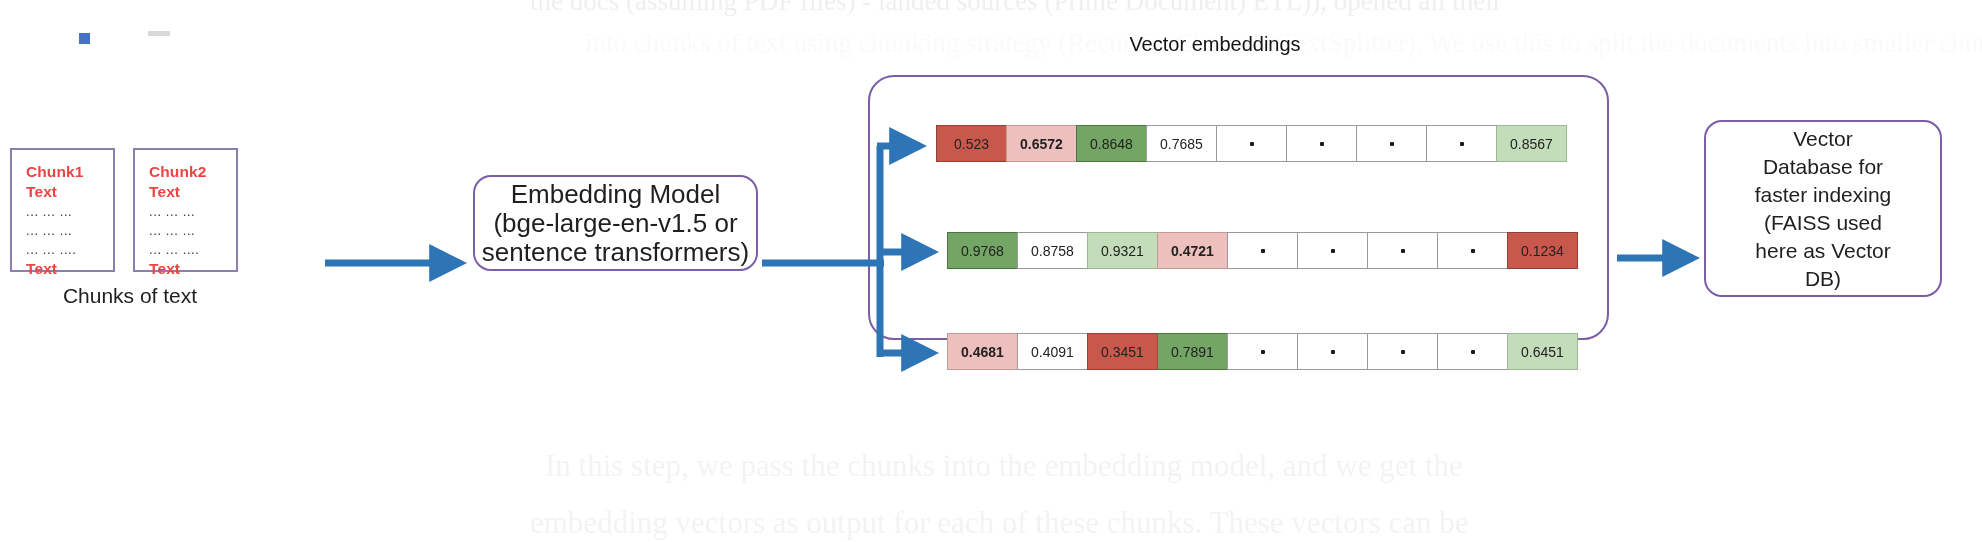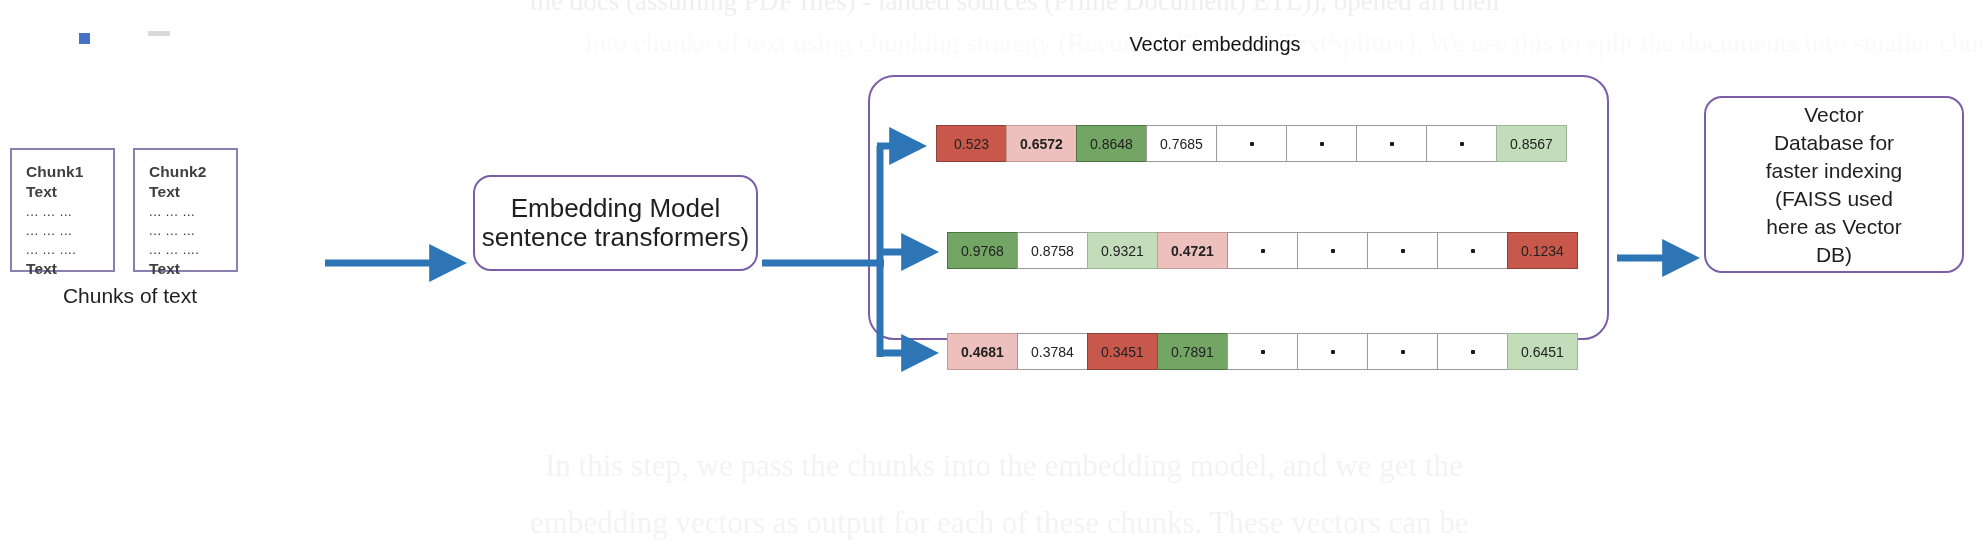--- a/index.html
+++ b/index.html
@@ -77,21 +77,21 @@
     border: 2px solid #8b7fb0;
     padding: 12px 0 0 14px;
   }
   #chunk-box-1 { left: 10px; top: 148px; width: 105px; height: 124px; }
   #chunk-box-2 { left: 133px; top: 148px; width: 105px; height: 124px; }
 
   .chunk-line {
     font-size: 15.5px;
     line-height: 20px;
     font-weight: bold;
-    color: #404040;
+    color: #ef4444;
     letter-spacing: 0.1px;
   }
   .chunk-dots {
     font-size: 13px;
     line-height: 19px;
     color: #333333;
     letter-spacing: 0.6px;
   }
 
   #chunks-caption {
@@ -122,22 +122,22 @@
     width: 285px;
     height: 96px;
   }
   #embedding-model-box .box-text {
     font-size: 26px;
     line-height: 29px;
     color: #1f1f1f;
   }
   #vector-db-box {
     left: 1704px;
-    top: 96px;
-    width: 260px;
+    top: 120px;
+    width: 238px;
     height: 177px;
   }
   #vector-db-box .box-text {
     font-size: 21px;
     line-height: 28px;
     color: #1f1f1f;
   }
 
   
   #vector-embeddings-title {
@@ -234,20 +234,21 @@
   <div class="chunk-dots">... ... ...</div>
   <div class="chunk-dots">... ... ....</div>
   <div class="chunk-line">Text</div>
 </div>
 
 <div id="chunks-caption">Chunks of text</div>
 
 <div class="round-box" id="embedding-model-box">
   <div class="box-text">
     <div>Embedding Model</div>
+    <div>(bge-large-en-v1.5 or</div>
     <div>sentence transformers)</div>
   </div>
 </div>
 
 <div id="vector-embeddings-title">Vector embeddings</div>
 <div id="vector-embeddings-panel"></div>
 
 <div class="vector-row" id="vector-row-0">
     <div class="vcell c-red">0.523</div>
     <div class="vcell c-lightred">0.6572</div>
@@ -281,21 +282,21 @@
     <div class="vcell c-white">
       <span class="dot"></span>
     </div>
     <div class="vcell c-white">
       <span class="dot"></span>
     </div>
     <div class="vcell c-red">0.1234</div>
   </div>
 <div class="vector-row" id="vector-row-2">
     <div class="vcell c-lightred">0.4681</div>
-    <div class="vcell c-white">0.3784</div>
+    <div class="vcell c-white">0.4091</div>
     <div class="vcell c-red">0.3451</div>
     <div class="vcell c-green">0.7891</div>
     <div class="vcell c-white">
       <span class="dot"></span>
     </div>
     <div class="vcell c-white">
       <span class="dot"></span>
     </div>
     <div class="vcell c-white">
       <span class="dot"></span>

